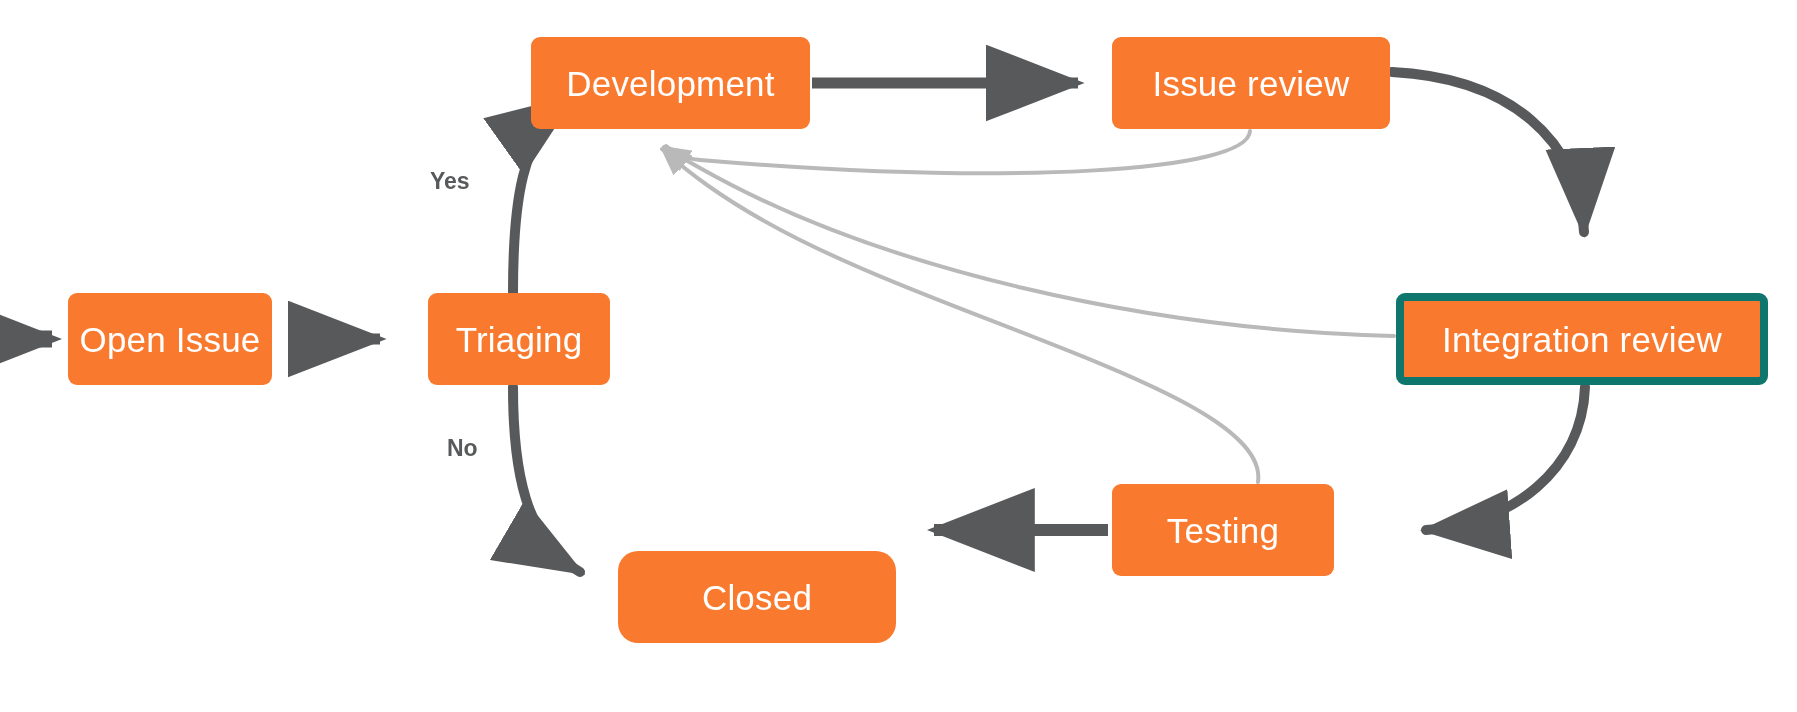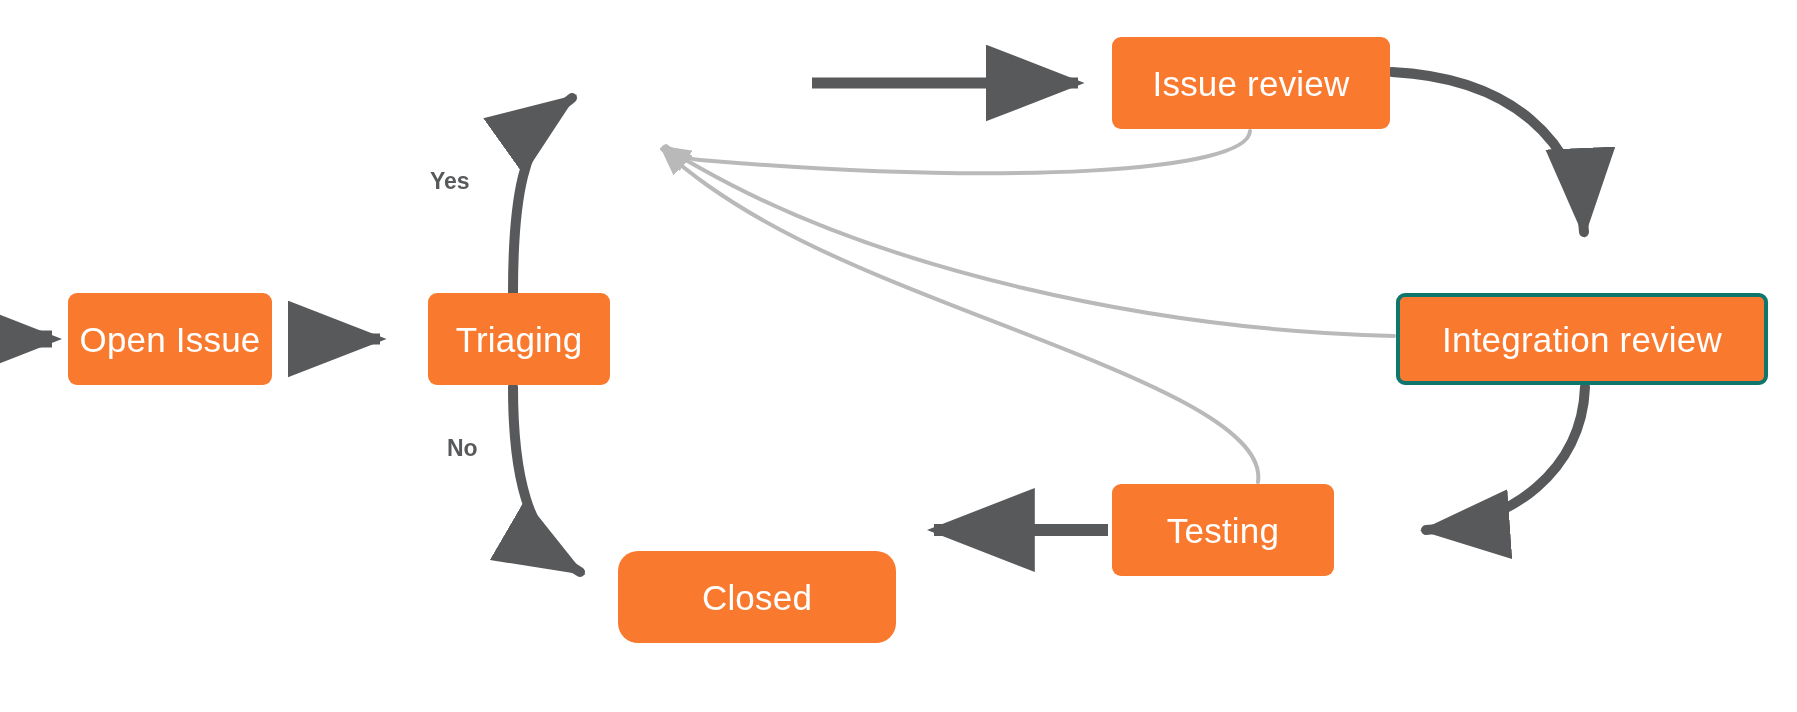--- a/index.html
+++ b/index.html
@@ -34,21 +34,21 @@
     justify-content: center;
     color: #ffffff;
     font-size: 35px;
     font-weight: 400;
     letter-spacing: 0.2px;
     line-height: 1;
     white-space: nowrap;
     font-family: "Liberation Sans", sans-serif;
   }
   .node.selected {
-    border: 4px solid #0f766e;
+    border: 8px solid #0f766e;
   }
   .edge-label {
     position: absolute;
     color: #58595b;
     font-size: 23px;
     font-weight: bold;
     font-family: "Liberation Sans", sans-serif;
     white-space: nowrap;
     line-height: 1;
   }
@@ -114,20 +114,23 @@
   </svg>
 
   <div class="node" style="left:68px; top:293px; width:204px; height:92px;">
     <span>Open Issue</span>
   </div>
 
   <div class="node" style="left:428px; top:293px; width:182px; height:92px;">
     <span>Triaging</span>
   </div>
 
+  <div class="node" style="left:531px; top:37px; width:279px; height:92px;">
+    <span>Development</span>
+  </div>
 
   <div class="node" style="left:1112px; top:37px; width:278px; height:92px;">
     <span>Issue review</span>
   </div>
 
   <div class="node selected" style="left:1396px; top:293px; width:372px; height:92px;">
     <span>Integration review</span>
   </div>
 
   <div class="node" style="left:1112px; top:484px; width:222px; height:92px;">

